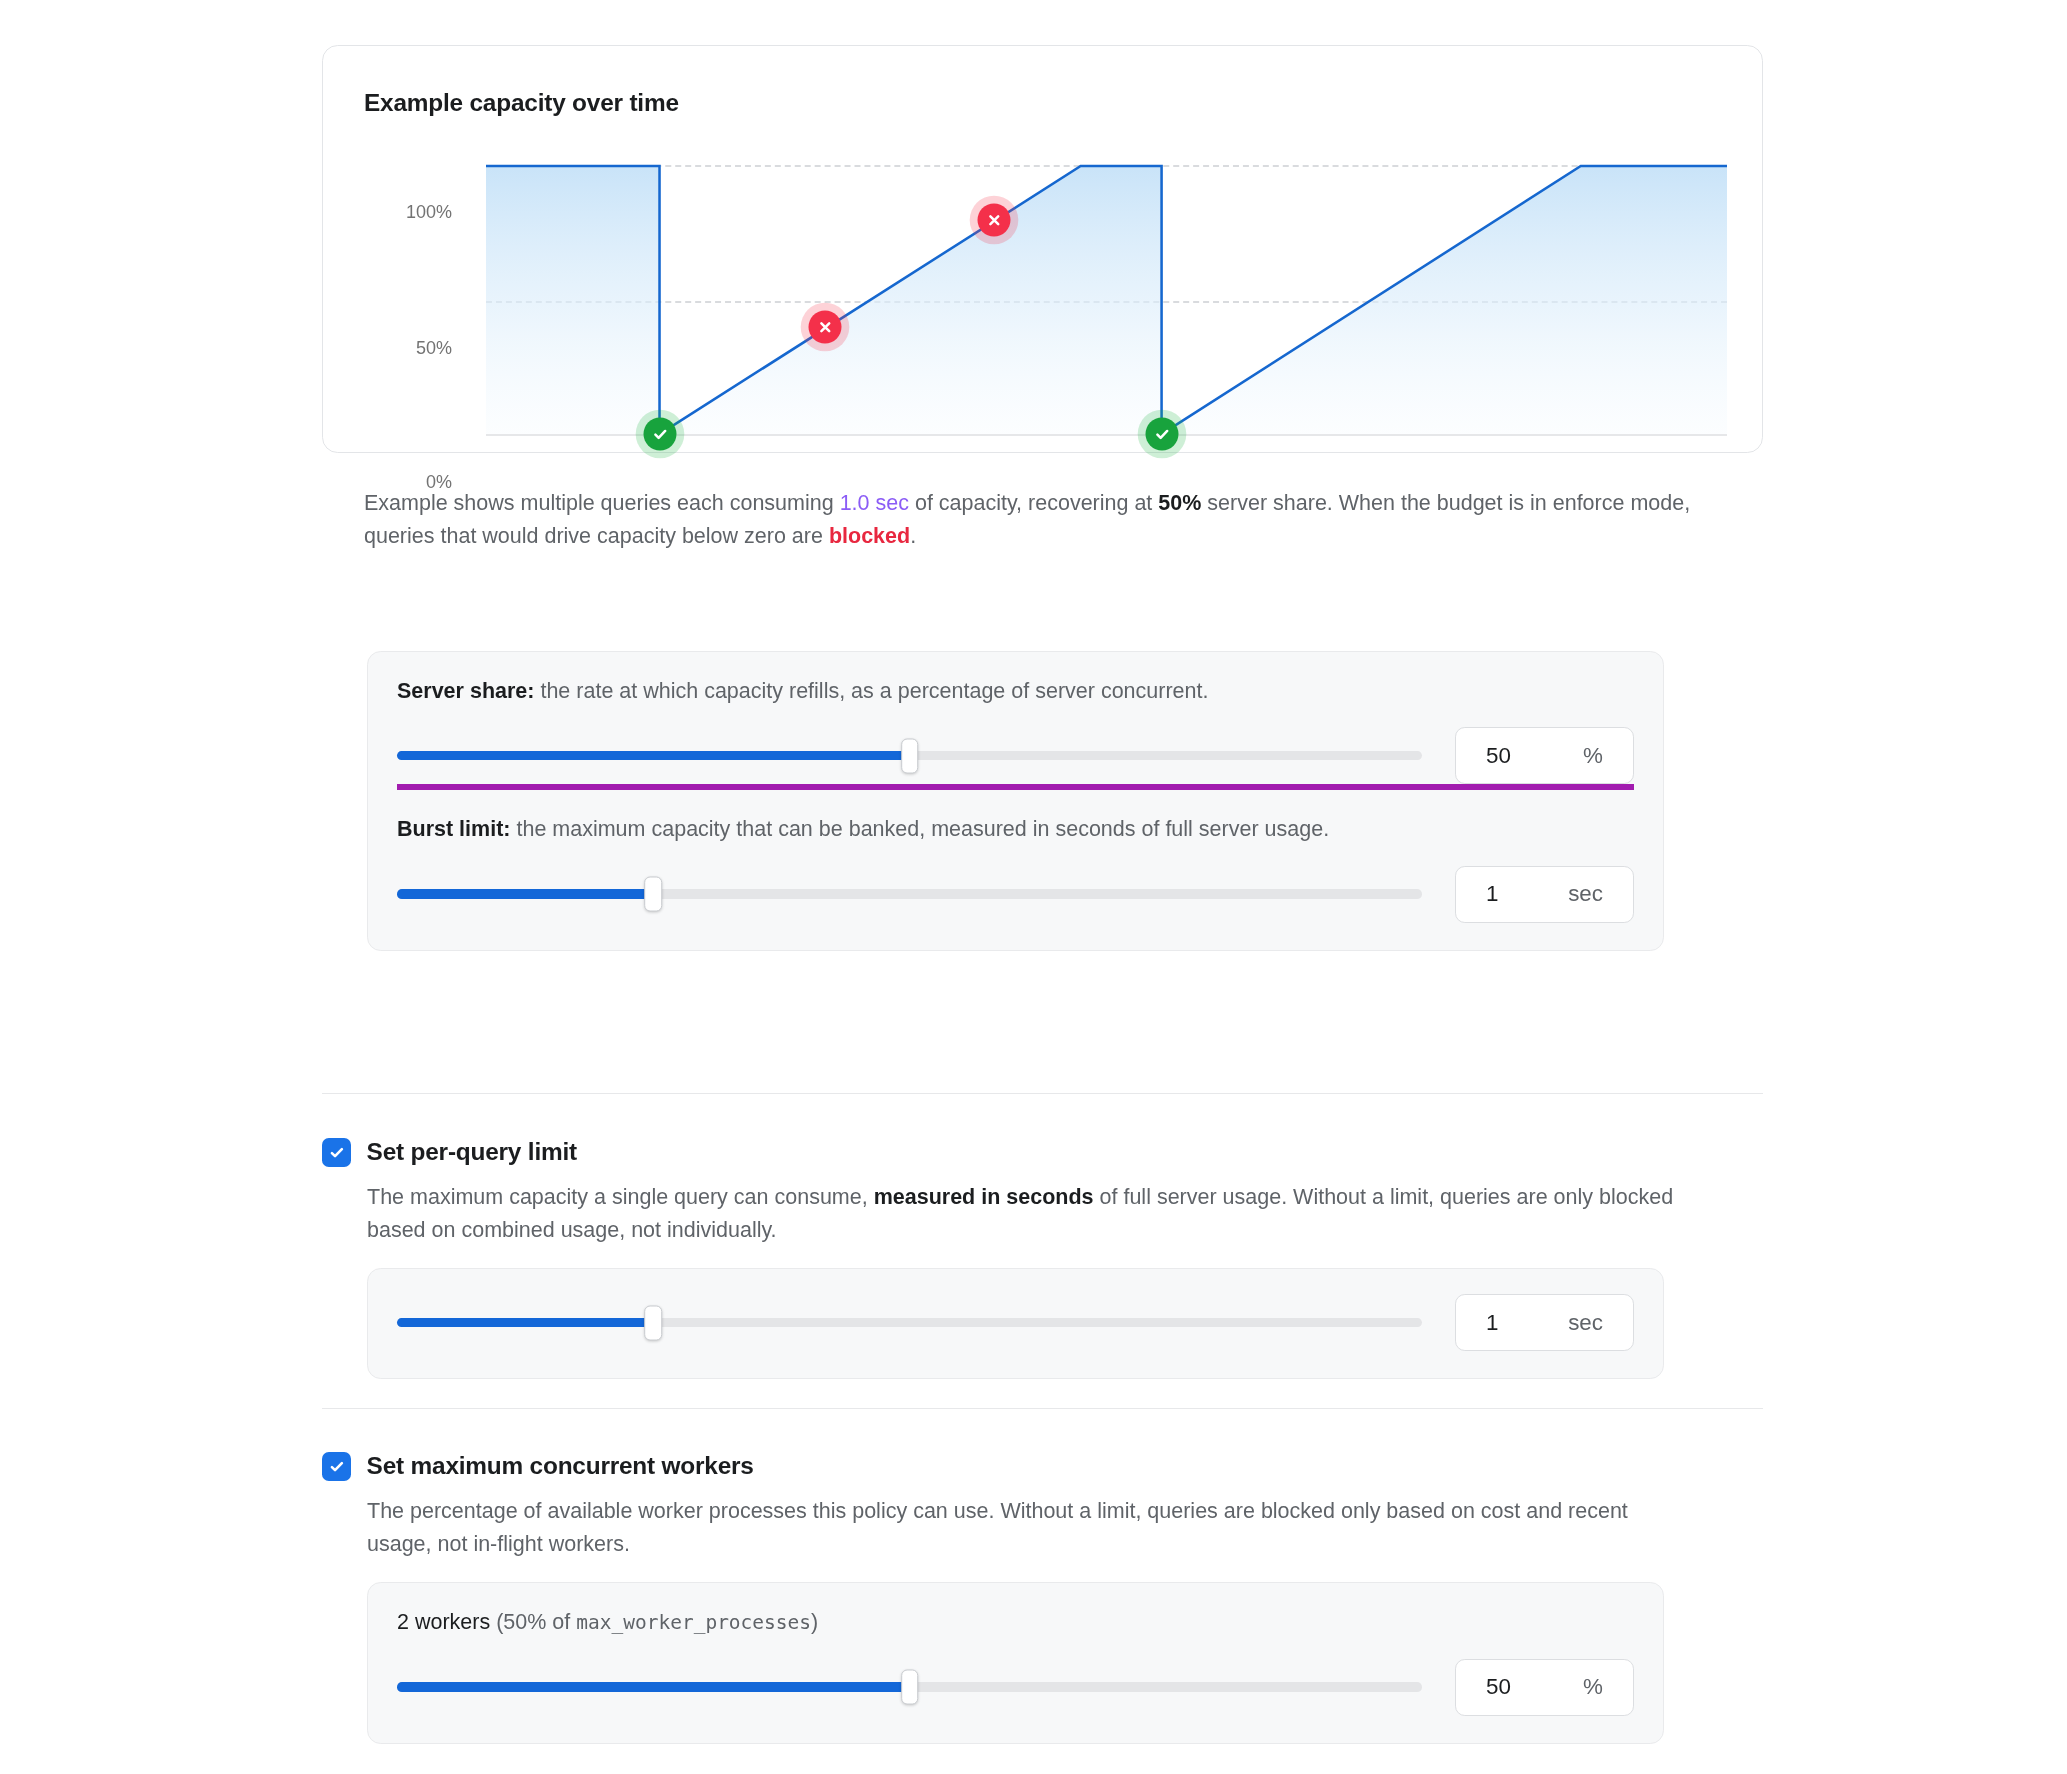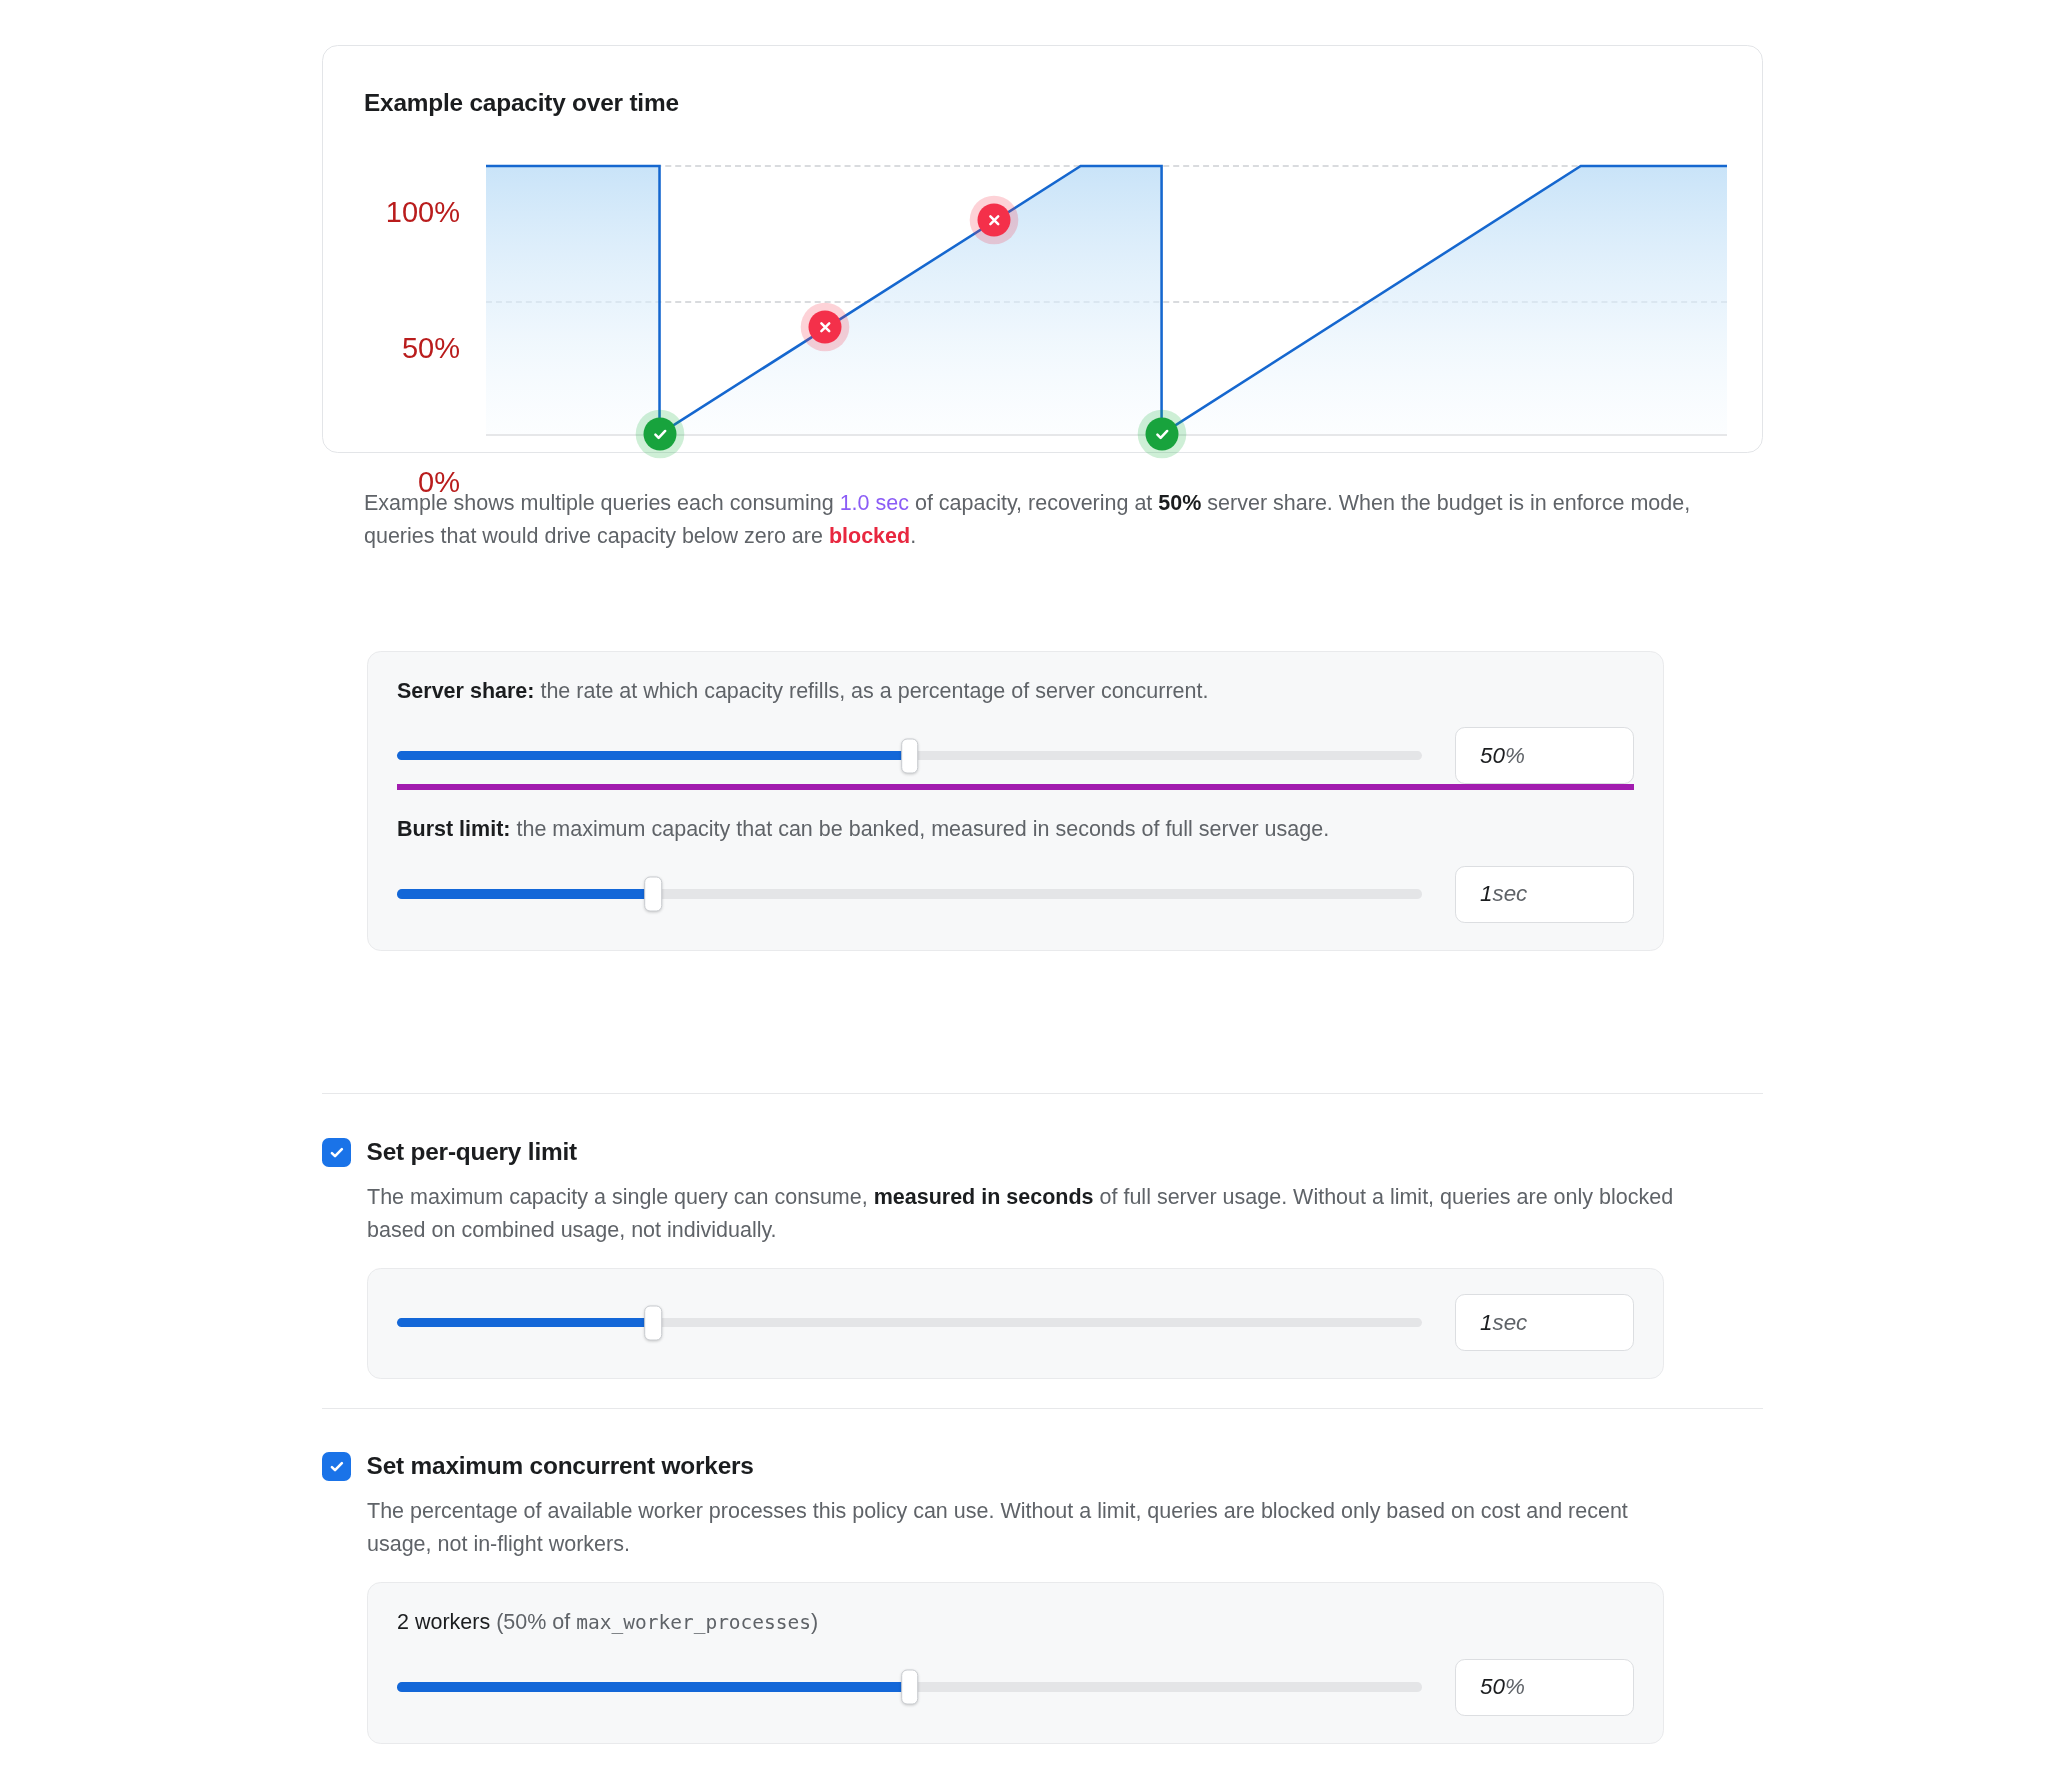--- a/index.html
+++ b/index.html
@@ -19,22 +19,22 @@
   }
   .chart-title{
     position:absolute;left:41px;top:43px;
     font-size:24.4px;font-weight:700;color:#1b1d1f;letter-spacing:-0.2px;
   }
   .plot{
     position:absolute;left:163px;top:119px;width:1241px;height:275px;
   }
   .ylabels{position:absolute;left:0;top:107px;width:141px;height:322px;}
   .ylabel{
-    position:absolute;right:4px;text-align:right;
-    font-size:29px;color:#b91c1c;white-space:nowrap;
+    position:absolute;right:12px;text-align:right;
+    font-size:18px;color:#737373;white-space:nowrap;
     transform:translateY(-50%);
   }
   .ylab100{top:59px;}
   .ylab50{top:195px;}
   .ylab0{top:329px;}
 
   .gridline{position:absolute;left:0;width:100%;height:0;
     border-top:2px dashed #d9dbde;}
   .axisline{position:absolute;left:0;width:100%;height:0;
     border-top:2px solid #e6e7e9;}
@@ -106,23 +106,22 @@
     height:9.8px;border-radius:4.9px;background:#1367d8;
   }
   .thumb{
     position:absolute;top:50%;transform:translate(-50%,-50%);
     width:15.6px;height:33px;border-radius:5.9px;background:#fff;
     border:1px solid #c9ccd0;box-shadow:0 1px 2.9px rgba(0,0,0,.18);
   }
   .numbox{
     flex:0 0 auto;width:179px;height:57px;box-sizing:border-box;
     background:#fff;border:1px solid #dcdee1;border-radius:9.8px;
-    display:flex;align-items:center;justify-content:flex-start;
-    padding:0 24px;
-    font-style:italic;
+    display:flex;align-items:center;justify-content:space-between;
+    padding:0 30px;
   }
   .numval{font-size:22.4px;color:#1b1d1f;}
   .numunit{font-size:22.4px;color:#5f6368;}
 
   .divider{
     position:absolute;left:322px;width:1441px;height:0;
     border-top:1px solid #e7e8ea;
   }
 </style>
 </head>

